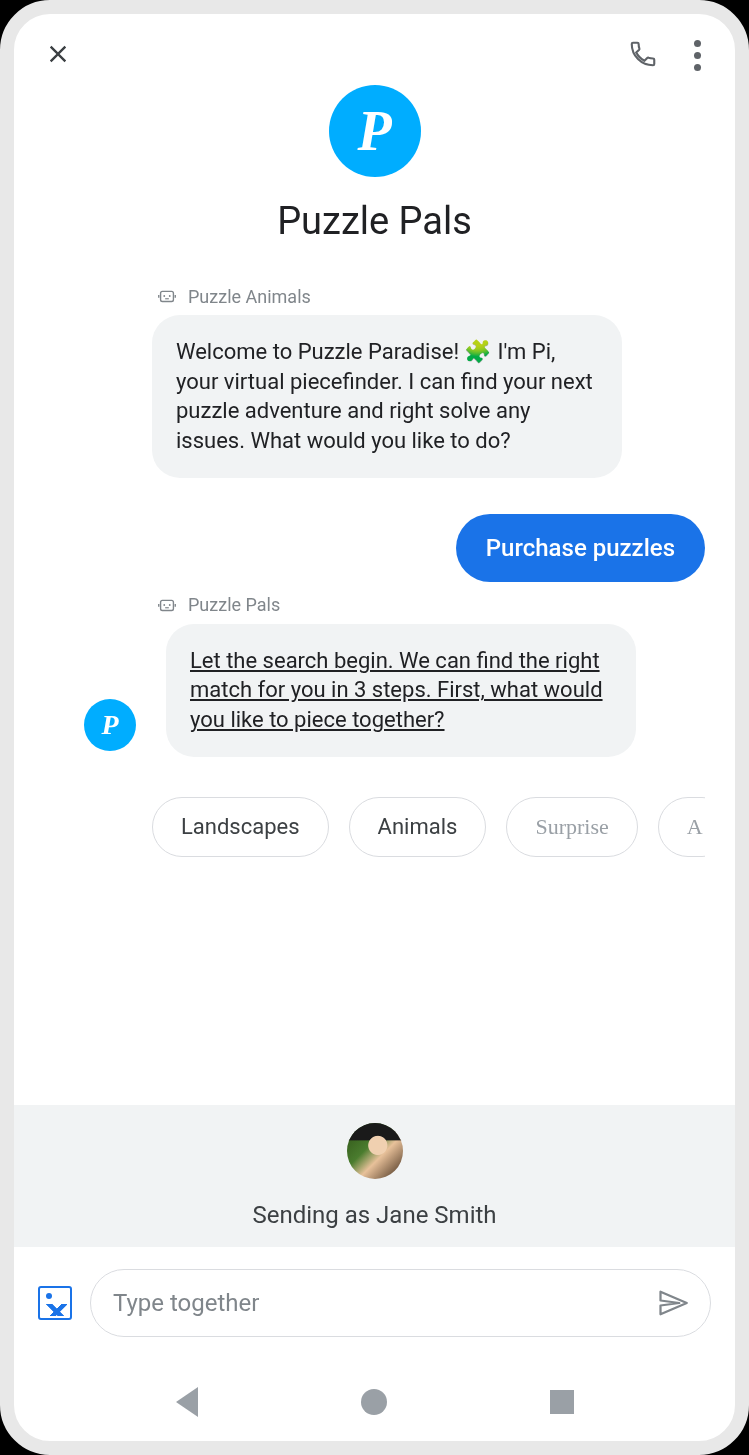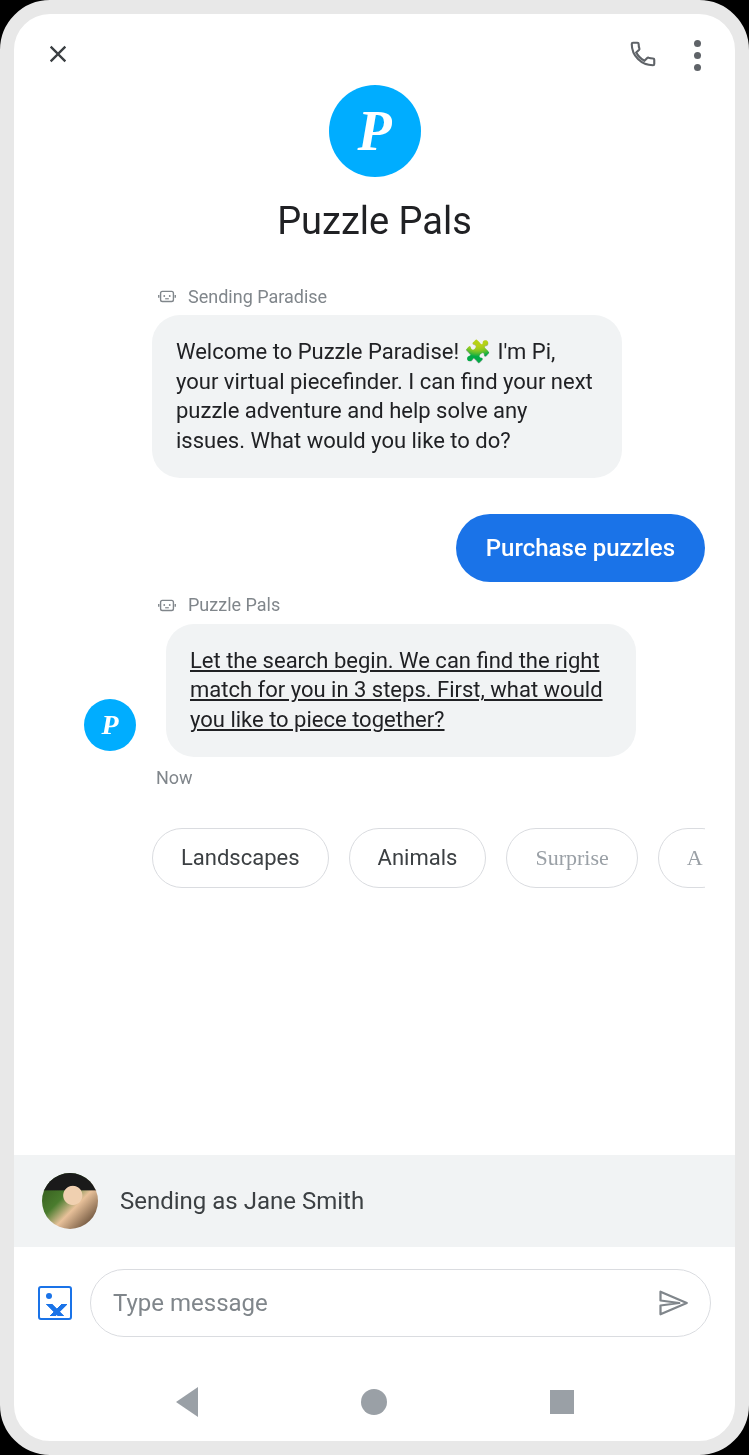--- a/index.html
+++ b/index.html
@@ -103,20 +103,21 @@
     background: #fff;
   }
   .chip.disabled { color: #9aa0a6; font-family: Liberation Serif, serif; }
   .sending-bar {
     background: #f1f3f4;
     padding: 18px 28px;
     display: flex;
     align-items: center;
     gap: 22px;
     margin-top: 53px;
+    flex-direction: column;
   }
   .user-avatar {
     width: 56px; height: 56px; border-radius: 50%;
     background: linear-gradient(135deg, #2d5016 0%, #4a7c2e 40%, #e8c19a 60%, #3d2817 100%);
     flex-shrink: 0;
     position: relative;
     overflow: hidden;
   }
   .user-avatar::before {
     content: ""; position: absolute; inset: 0;
@@ -210,62 +211,61 @@
   <div class="chat-area">
 
     <div class="sender-row">
       <svg class="bot-icon" viewBox="0 0 24 24">
           <rect x="5" y="7" width="14" height="11" rx="2" fill="none" stroke="#80868b" stroke-width="1.5"></rect>
           <circle cx="9" cy="12" r="1" fill="#80868b"></circle>
           <circle cx="15" cy="12" r="1" fill="#80868b"></circle>
           <path d="M10 15h4" stroke="#80868b" stroke-width="1.3"></path>
           <path d="M3 11v3M21 11v3" stroke="#80868b" stroke-width="1.5"></path>
         </svg>
-      <span>Sending Paradise</span>
-    </div>
-    <div class="bubble-in">Welcome to Puzzle Paradise! 🧩 I'm Pi, your virtual piecefinder. I can find your next puzzle adventure and help solve any issues. What would you like to do?</div>
+      <span>Puzzle Animals</span>
+    </div>
+    <div class="bubble-in">Welcome to Puzzle Paradise! 🧩 I'm Pi, your virtual piecefinder. I can find your next puzzle adventure and right solve any issues. What would you like to do?</div>
 
     <div class="bubble-out-row">
       <div class="bubble-out">Purchase puzzles</div>
     </div>
 
     <div class="sender-row">
       <svg class="bot-icon" viewBox="0 0 24 24">
           <rect x="5" y="7" width="14" height="11" rx="2" fill="none" stroke="#80868b" stroke-width="1.5"></rect>
           <circle cx="9" cy="12" r="1" fill="#80868b"></circle>
           <circle cx="15" cy="12" r="1" fill="#80868b"></circle>
           <path d="M10 15h4" stroke="#80868b" stroke-width="1.3"></path>
           <path d="M3 11v3M21 11v3" stroke="#80868b" stroke-width="1.5"></path>
         </svg>
       <span>Puzzle Pals</span>
     </div>
     <div class="msg-row">
       <div class="small-avatar">P</div>
       <div class="bubble-in" style="margin-left:16px;text-decoration:underline;">Let the search begin. We can find the right match for you in 3 steps. First, what would you like to piece together?</div>
     </div>
-    <div class="timestamp">Now</div>
 
     <div class="chips-row">
       <div class="chip">Landscapes</div>
       <div class="chip">Animals</div>
       <div class="chip disabled">Surprise</div>
       <div class="chip disabled">A</div>
     </div>
 
   </div>
 
   <div class="sending-bar">
     <div class="user-avatar"></div>
     <div class="sending-text">Sending as Jane Smith</div>
   </div>
 
   <div class="compose">
     <div class="image-icon"></div>
     <div class="input-wrap">
-      <span class="input-placeholder">Type message</span>
+      <span class="input-placeholder">Type together</span>
       <svg class="send-icon" viewBox="0 0 24 24">
           <path d="M2 21l21-9L2 3v7l15 2-15 2v7z" fill="none" stroke="currentColor" stroke-width="1.8" stroke-linejoin="round"></path>
         </svg>
     </div>
   </div>
 
   <div class="nav-bar">
     <div class="nav-back"></div>
     <div class="nav-home"></div>
     <div class="nav-recent"></div>

